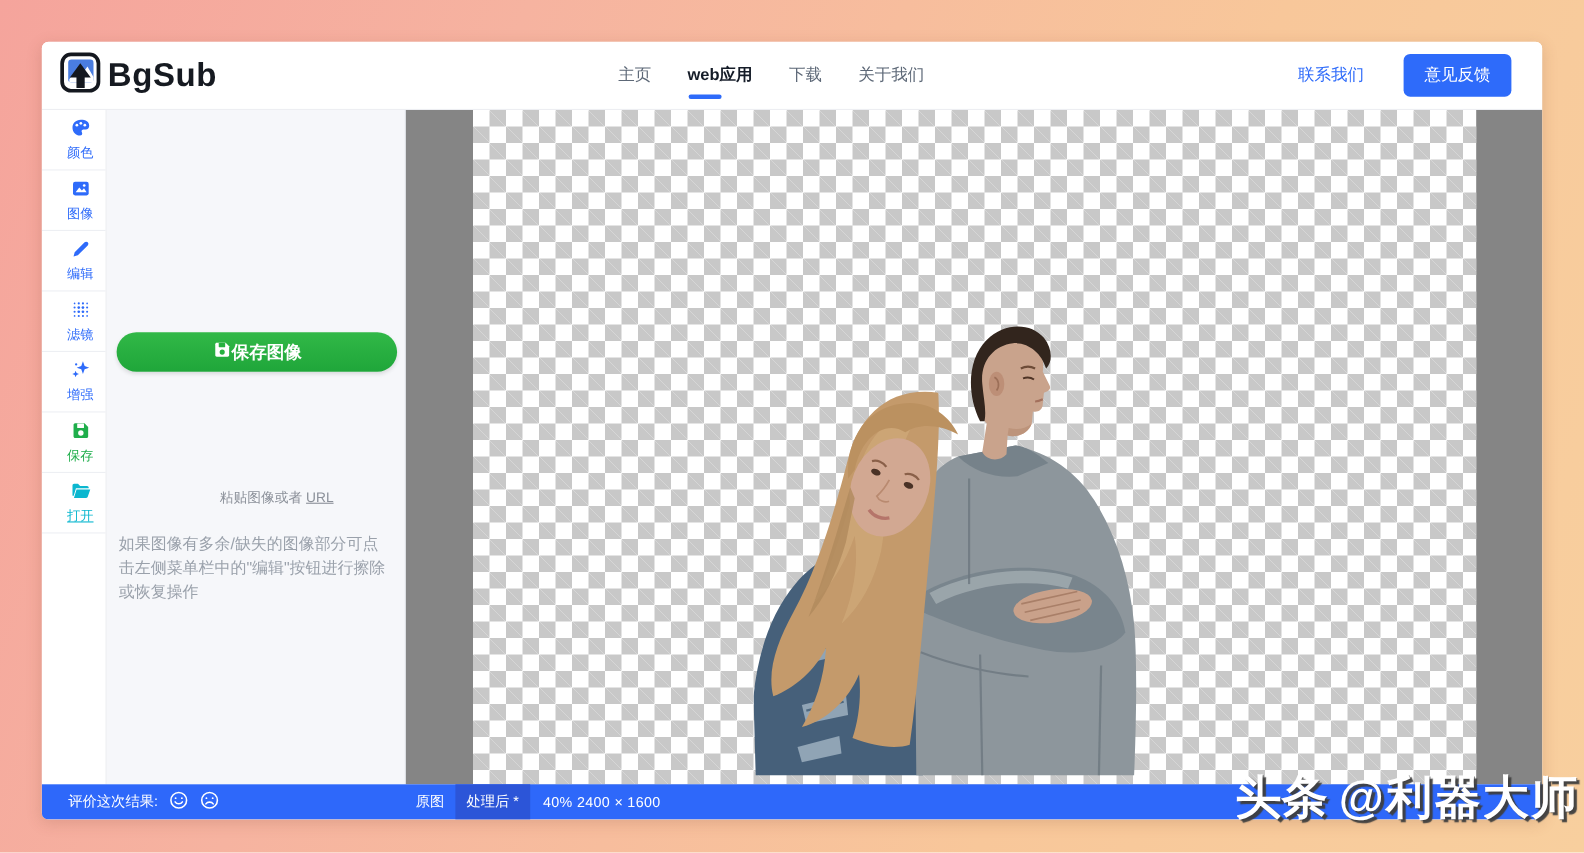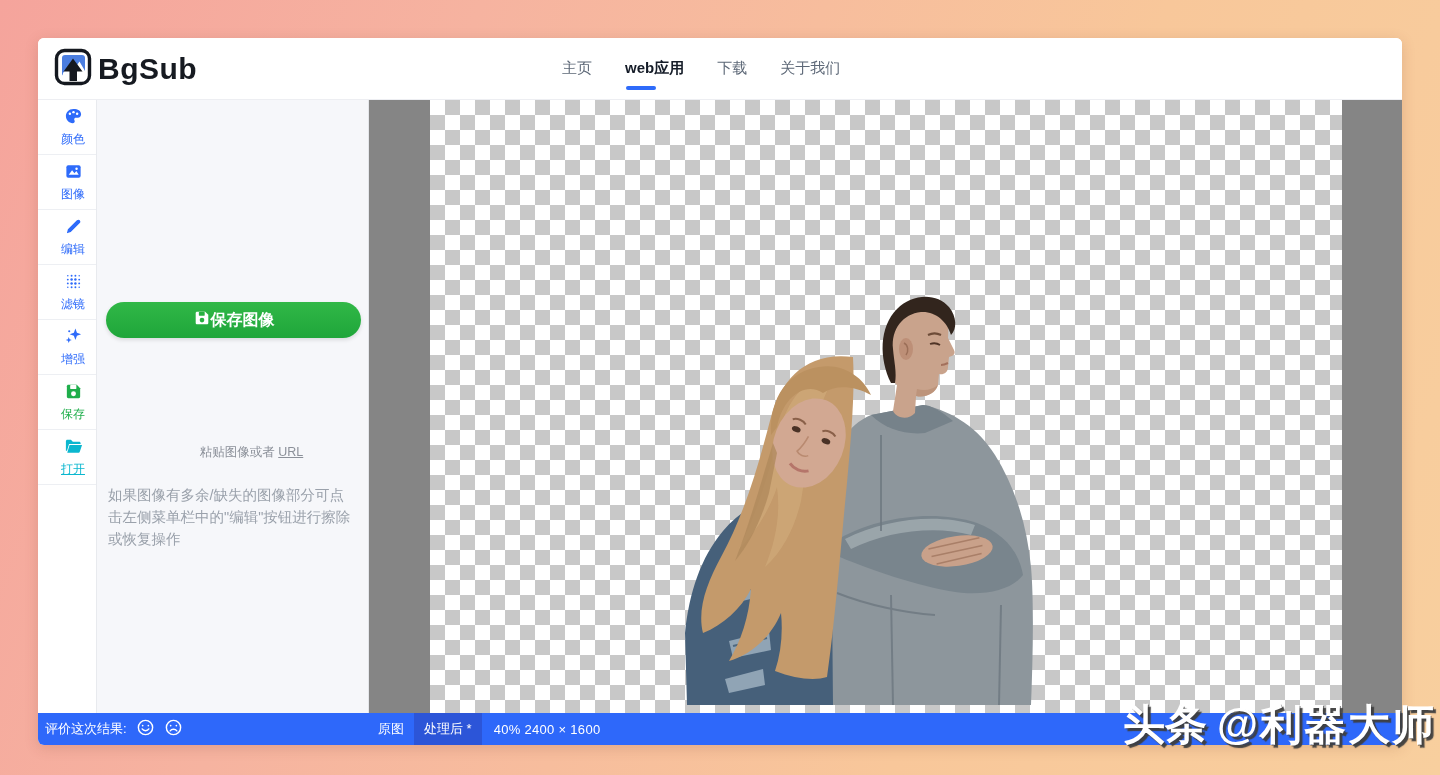--- a/index.html
+++ b/index.html
@@ -56,21 +56,21 @@
   .checker { position:absolute; left:61px; top:0; width:912px; height:100%;
     background-color:#fff;
     background-image:
       linear-gradient(45deg,#c8c8c8 25%,transparent 25%,transparent 75%,#c8c8c8 75%),
       linear-gradient(45deg,#c8c8c8 25%,transparent 25%,transparent 75%,#c8c8c8 75%);
     background-size:30px 30px; background-position:0 0,15px 15px; }
   .photo { position:absolute; left:255px; top:193px; width:350px; height:412px; }
   
   .statusbar { flex:0 0 32px; background:#2e68fa; color:#fff; font-size:13px;
           display:flex; align-items:center; position:relative; }
-  .rate { display:flex; align-items:center; gap:9px; padding-left:7px; }
+  .rate { display:flex; align-items:center; gap:9px; padding-left:24px; }
   .face-btn { display:flex; align-items:center; cursor:pointer; }
   .face-btn svg { width:19px; height:19px; }
   .tabs { position:absolute; left:330px; top:0; height:100%; display:flex; align-items:center; }
   .tab { height:100%; display:flex; align-items:center; padding:0 10px; cursor:pointer; }
   .tab.active { background:#2c55d8; }
   .zoom-info { margin-left:12px; letter-spacing:.3px; }
   
   .watermark { position:absolute; right:4px; top:697px; z-index:20; white-space:nowrap;
           font-size:42px; font-weight:bold; color:#fff; letter-spacing:2px;
           text-shadow:3px 3px 1px rgba(62,62,62,.95), 1px 1px 0 rgba(62,62,62,.6); }
@@ -91,20 +91,24 @@
           <path d="M20 11.5 L29.5 24.5 L24 24.5 L24 34 L16.5 34 L16.5 24.5 L10.5 24.5 Z" fill="#14181f"></path>
         </svg>
       </span>
       <span class="logo-text">BgSub</span>
     </div>
     <div class="nav">
       <div class="nav-item">主页</div>
       <div class="nav-item active">web应用</div>
       <div class="nav-item">下载</div>
       <div class="nav-item">关于我们</div>
+    </div>
+    <div class="header-right">
+      <span class="contact-link">联系我们</span>
+      <button class="feedback-btn">意见反馈</button>
     </div>
   </div>
 
   <div class="content">
 
     <div class="iconbar">
       <div class="tool t-blue">
         <span>
           <svg viewBox="0 0 20 20" width="19" height="19">
               <path d="M10 2 C5 2 2 5.5 2 9.5 C2 13.7 5.2 17 9.2 17 C10.7 17 11.3 16.1 11.3 15.1 C11.3 14.1 10.7 13.8 10.7 13 C10.7 12 11.5 11.3 12.5 11.3 L14.6 11.3 C16.6 11.3 18 9.7 18 7.7 C18 3.9 14.6 2 10 2 Z" fill="currentColor"></path>

